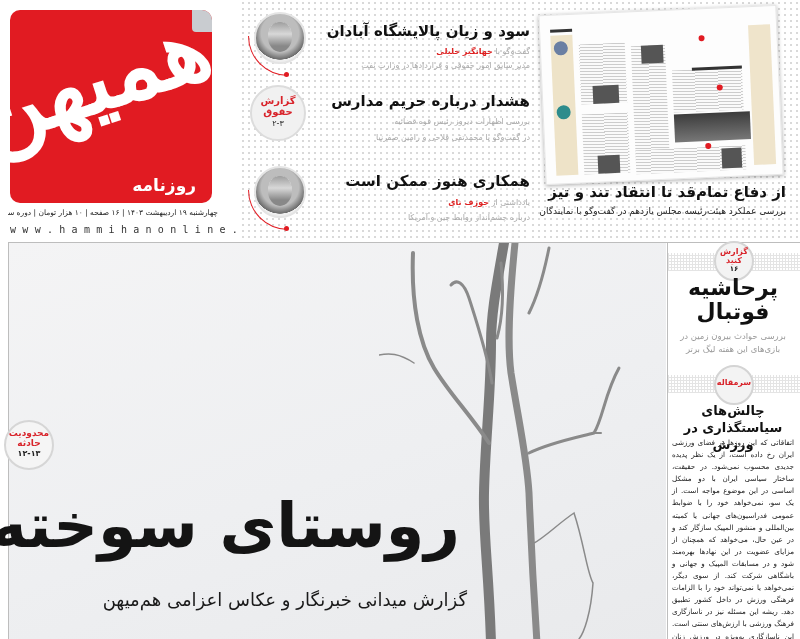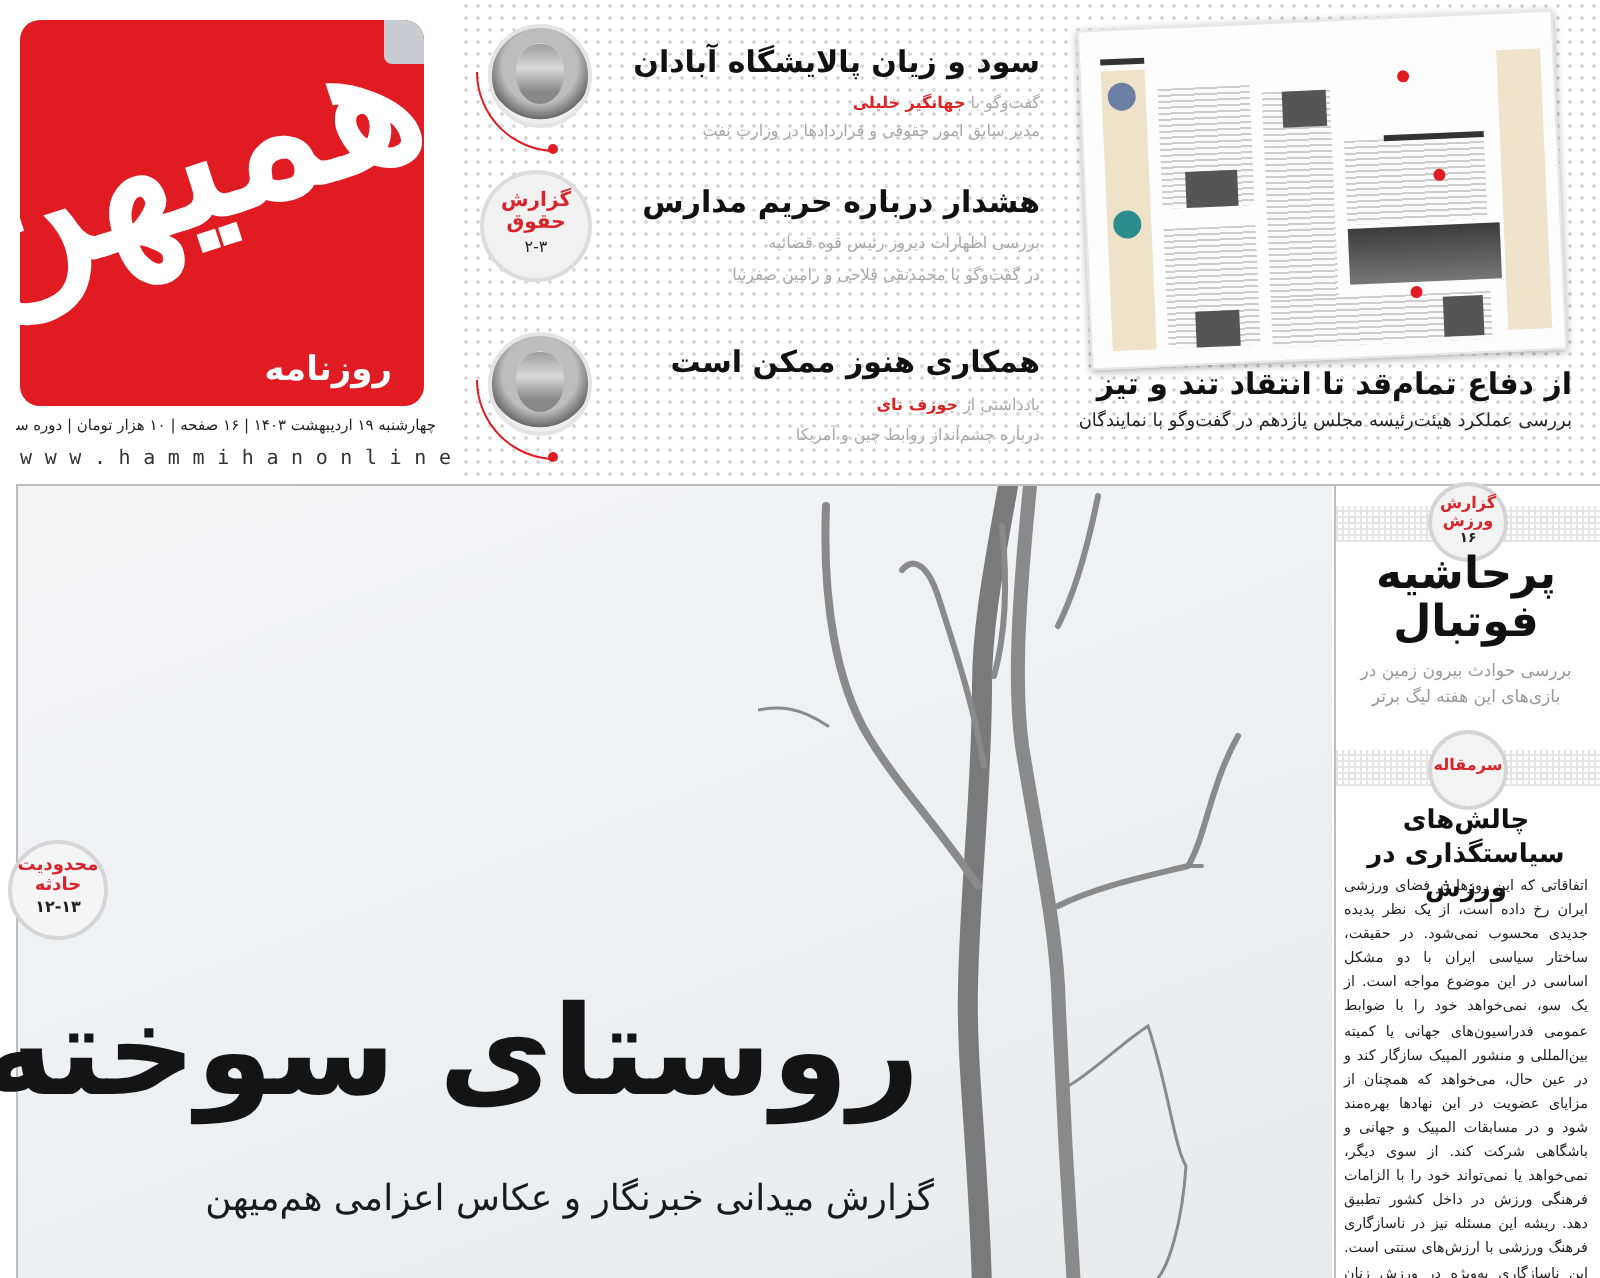--- a/index.html
+++ b/index.html
@@ -36,21 +36,21 @@
   .issue-line {
     position: absolute; left: 8px; top: 208px; width: 210px;
     font-size: 7.5px; color: #222; white-space: nowrap; text-align: right; overflow: hidden;
   }
   .website {
     position: absolute; left: 10px; top: 224px; direction: ltr;
     font-size: 10px; letter-spacing: 6.3px; color: #333; font-family: "DejaVu Sans Mono", monospace;
   }
 
   
-  .teasers { position: absolute; left: 230px; top: 0; width: 300px; height: 240px; }
+  .teasers { position: absolute; left: 240px; top: 0; width: 300px; height: 240px; }
   .teaser { position: absolute; left: 0; width: 300px; height: 74px; }
   .teaser .portrait {
     position: absolute; left: 14px; top: 8px; width: 52px; height: 52px; border-radius: 50%;
     background: radial-gradient(circle at 50% 40%, #f2f2f2 0 30%, #bdbdbd 31% 50%, #6a6a6a 70%, #efefef 71%);
     border: 2px solid #e4e4e4;
   }
   .teaser .portrait-face {
     position: absolute; left: 12px; top: 8px; width: 24px; height: 30px; border-radius: 45% 45% 50% 50%;
     background: linear-gradient(#9e9e9e, #d8d8d8 40%, #888 80%);
   }
@@ -232,21 +232,21 @@
 </div>
 <div class="headline">روستای سوخته</div>
 <div class="deck">
   <div>گزارش میدانی خبرنگار و عکاس اعزامی هم‌میهن</div>
 </div>
 
 <div class="right-col">
   <div class="sect-band" style="top:10px;"></div>
   <div class="r-badge" style="left:46px;top:-2px;">
     <span class="b-red">گزارش</span>
-    <span class="b-red">ورزش</span>
+    <span class="b-red">کنید</span>
     <span class="b-num">۱۶</span>
   </div>
   <div class="sect-band" style="top:132px;"></div>
   <div class="r-badge" style="left:46px;top:122px;padding-top:11px;">
     <span class="b-red">سرمقاله</span>
   </div>
 </div>
 <div class="sport-title">
   <div>پرحاشیه</div>
   <div>فوتبال</div>

